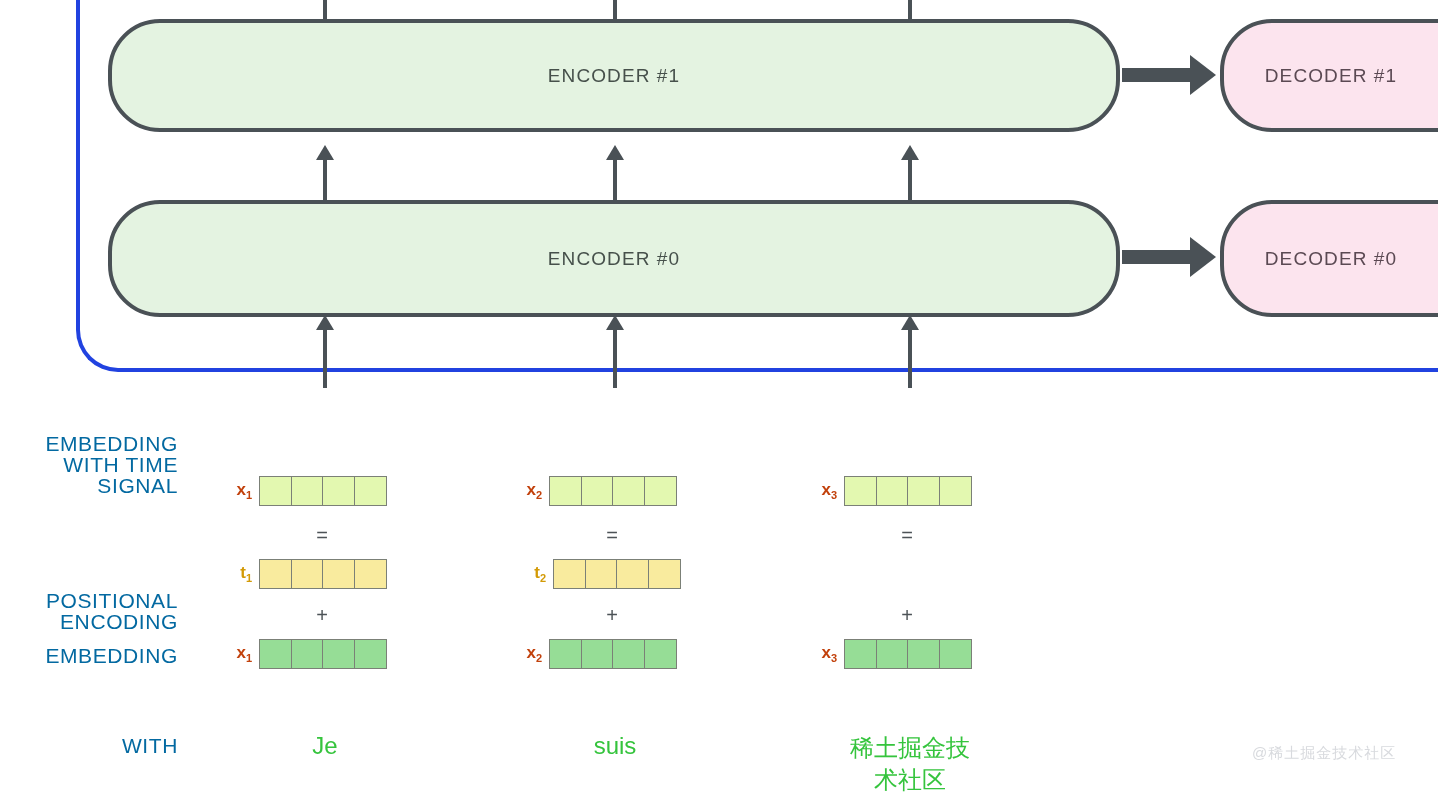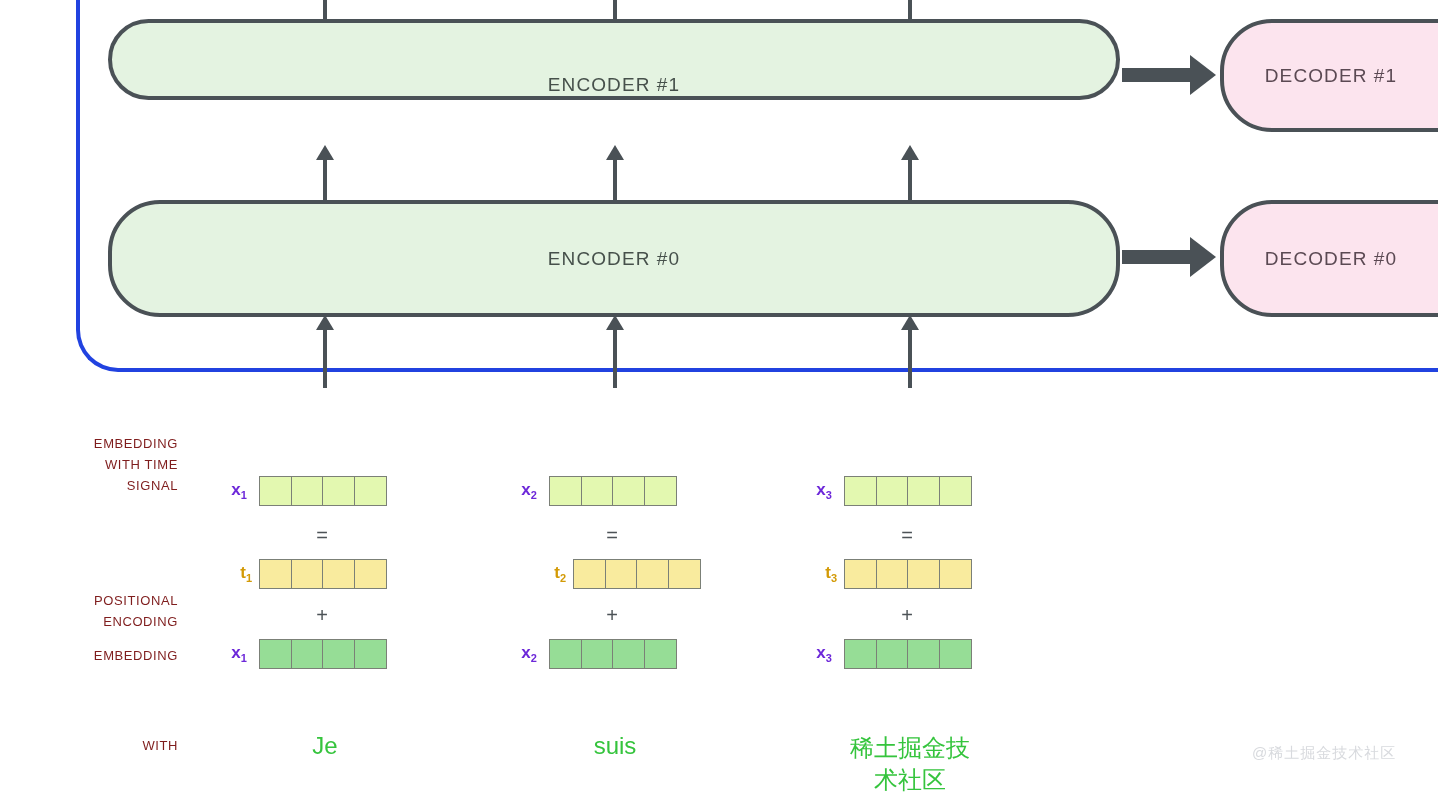--- a/index.html
+++ b/index.html
@@ -89,22 +89,22 @@
     width: 0; height: 0;
     border-top: 20px solid transparent;
     border-bottom: 20px solid transparent;
     border-left: 26px solid #4a5156;
   }
 
   
   .stage-label {
     position: absolute;
     text-align: right;
-    color: #7f1d1d;
-    font-size: 13px;
+    color: #0369a1;
+    font-size: 21px;
     letter-spacing: 0.6px;
     line-height: 21px;
     font-family: "Liberation Sans", sans-serif;
   }
 
   
   .vec-row {
     position: absolute;
     display: flex;
     align-items: center;
@@ -114,21 +114,21 @@
     font-weight: bold;
     width: 26px;
     text-align: right;
     margin-right: 7px;
     font-family: "Liberation Sans", sans-serif;
   }
   .vec-tag sub {
     font-size: 11px;
     font-weight: bold;
   }
-  .tag-x { color: #6d28d9; text-align: center; }
+  .tag-x { color: #c2410c; }
   .tag-t { color: #d39a06; }
   .vec-cells {
     display: flex;
   }
   .cell {
     width: 33px;
     height: 30px;
     box-sizing: border-box;
     border: 1.5px solid #7b8077;
     margin-left: -1.5px;
@@ -170,21 +170,21 @@
 <body>
 
 <div id="canvas">
 
   <div class="blue-frame" style="left:76px; top:-60px; width:1400px; height:432px;"></div>
 
   <div class="v-line" style="left:323px; top:-6px; height:25px;"></div>
   <div class="v-line" style="left:613px; top:-6px; height:25px;"></div>
   <div class="v-line" style="left:908px; top:-6px; height:25px;"></div>
 
-  <div class="block encoder" style="left:108px; top:19px; width:1012px; height:81px;align-items:flex-end;">
+  <div class="block encoder" style="left:108px; top:19px; width:1012px; height:113px;">
     <span class="block-label">ENCODER #1</span>
   </div>
 
   <div class="v-arrow" style="left:323px; top:158px; height:42px;"></div>
   <div class="v-arrow" style="left:613px; top:158px; height:42px;"></div>
   <div class="v-arrow" style="left:908px; top:158px; height:42px;"></div>
 
   <div class="block encoder" style="left:108px; top:200px; width:1012px; height:117px;">
     <span class="block-label">ENCODER #0</span>
   </div>
@@ -256,21 +256,21 @@
   <div class="vec-row" style="left:516px; top:476px;">
     <span class="vec-tag tag-x">x<sub>2</sub></span>
     <span class="vec-cells">
       <span class="cell cells-pale"></span>
       <span class="cell cells-pale"></span>
       <span class="cell cells-pale"></span>
       <span class="cell cells-pale"></span>
     </span>
   </div>
   <div class="op" style="left:600px; top:524px;">=</div>
-  <div class="vec-row" style="left:540px; top:559px;">
+  <div class="vec-row" style="left:520px; top:559px;">
     <span class="vec-tag tag-t">t<sub>2</sub></span>
     <span class="vec-cells">
       <span class="cell cells-yellow"></span>
       <span class="cell cells-yellow"></span>
       <span class="cell cells-yellow"></span>
       <span class="cell cells-yellow"></span>
     </span>
   </div>
   <div class="op" style="left:600px; top:604px;">+</div>
   <div class="vec-row" style="left:516px; top:639px;">
@@ -287,29 +287,20 @@
   <div class="vec-row" style="left:811px; top:476px;">
     <span class="vec-tag tag-x">x<sub>3</sub></span>
     <span class="vec-cells">
       <span class="cell cells-pale"></span>
       <span class="cell cells-pale"></span>
       <span class="cell cells-pale"></span>
       <span class="cell cells-pale"></span>
     </span>
   </div>
   <div class="op" style="left:895px; top:524px;">=</div>
-  <div class="vec-row" style="left:811px; top:559px;">
-    <span class="vec-tag tag-t">t<sub>3</sub></span>
-    <span class="vec-cells">
-      <span class="cell cells-yellow"></span>
-      <span class="cell cells-yellow"></span>
-      <span class="cell cells-yellow"></span>
-      <span class="cell cells-yellow"></span>
-    </span>
-  </div>
   <div class="op" style="left:895px; top:604px;">+</div>
   <div class="vec-row" style="left:811px; top:639px;">
     <span class="vec-tag tag-x">x<sub>3</sub></span>
     <span class="vec-cells">
       <span class="cell cells-green"></span>
       <span class="cell cells-green"></span>
       <span class="cell cells-green"></span>
       <span class="cell cells-green"></span>
     </span>
   </div>

